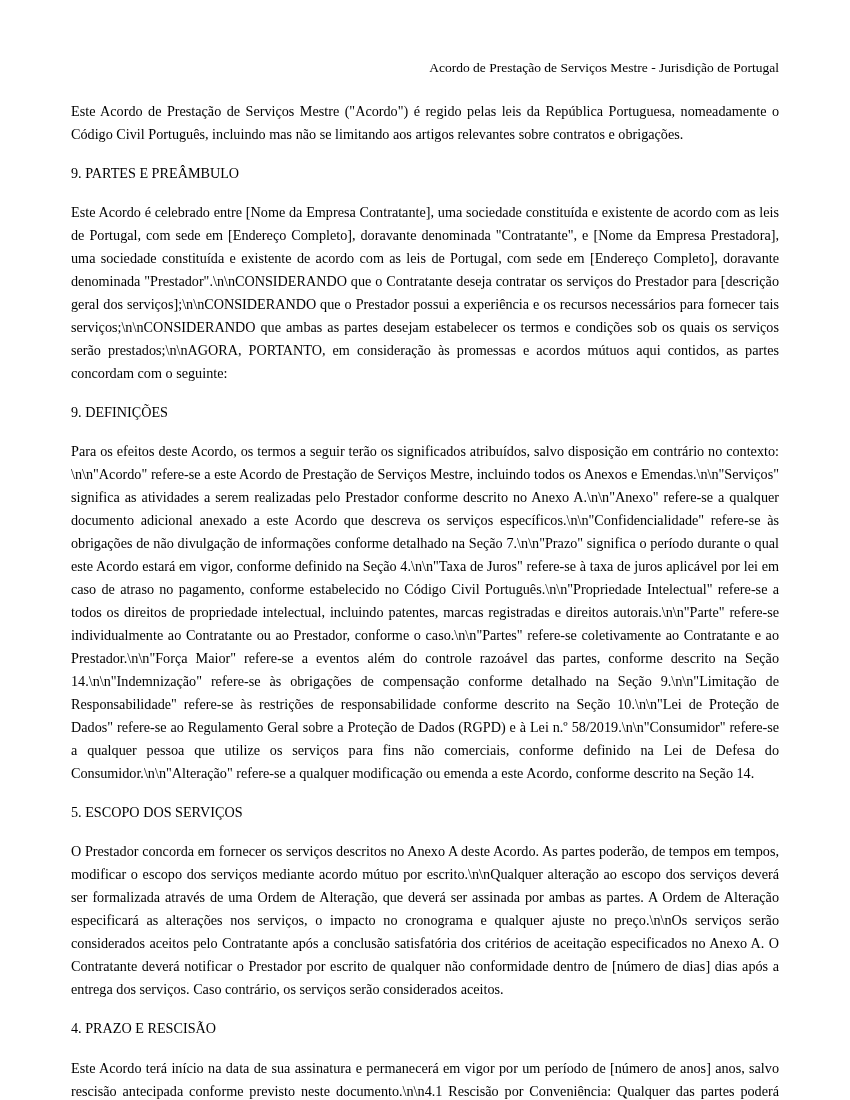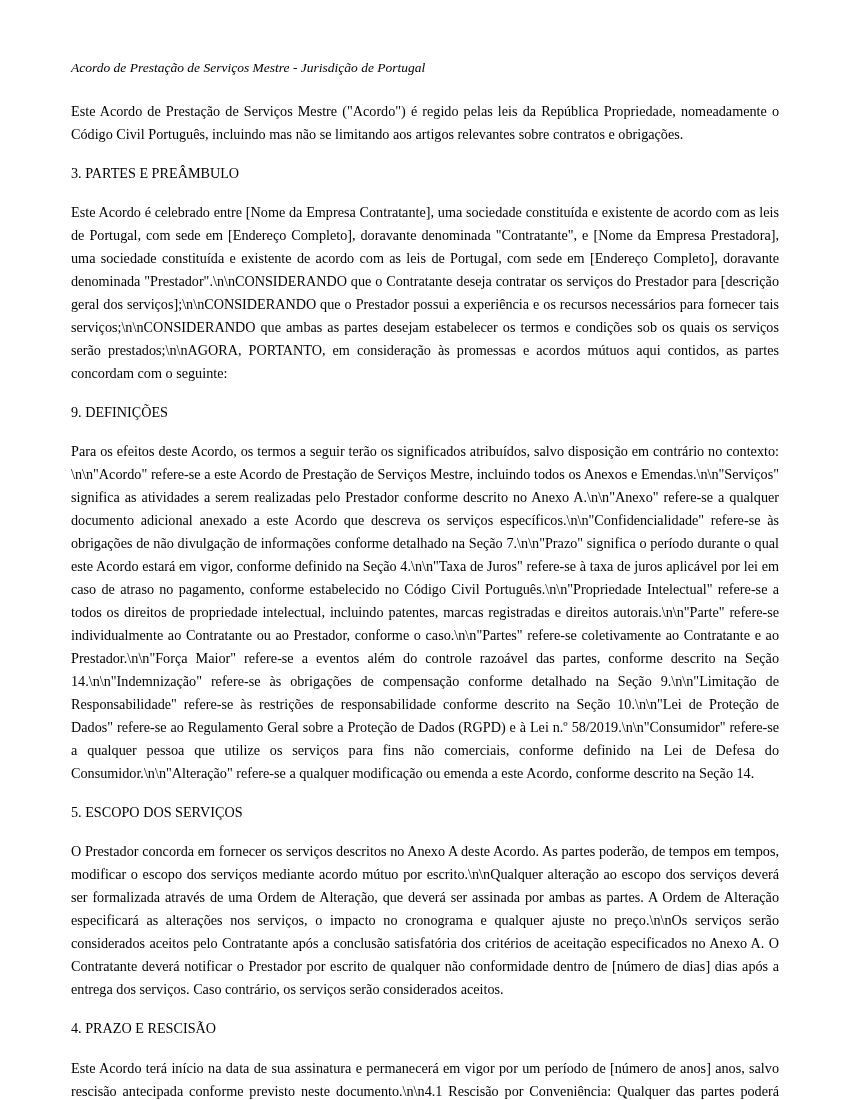--- a/index.html
+++ b/index.html
@@ -17,22 +17,21 @@
     width: 850px;
     min-height: 1100px;
     box-sizing: border-box;
     padding: 58px 71px 0 71px;
     background: #ffffff;
   }
   .doc-title {
     font-size: 13.5px;
     line-height: 1.45;
     margin: 0 0 22px 0;
-    text-align: left;
-    font-style: italic;
+    text-align: right;
   }
   .para {
     font-size: 14.2px;
     line-height: 1.62;
     margin: 0 0 17px 0;
     text-align: justify;
     text-justify: inter-word;
     hyphens: none;
   }
   .heading {
@@ -46,23 +45,23 @@
   }
   .block + .block { }
 </style>
 </head>
 <body>
 
 <div class="page">
 
   <div class="doc-title">Acordo de Prestação de Serviços Mestre - Jurisdição de Portugal</div>
 
-  <div class="block para">Este Acordo de Prestação de Serviços Mestre ("Acordo") é regido pelas leis da República Propriedade, nomeadamente o Código Civil Português, incluindo mas não se limitando aos artigos relevantes sobre contratos e obrigações.</div>
+  <div class="block para">Este Acordo de Prestação de Serviços Mestre ("Acordo") é regido pelas leis da República Portuguesa, nomeadamente o Código Civil Português, incluindo mas não se limitando aos artigos relevantes sobre contratos e obrigações.</div>
 
-  <div class="block heading">3. PARTES E PREÂMBULO</div>
+  <div class="block heading">9. PARTES E PREÂMBULO</div>
 
   <div class="block para">Este Acordo é celebrado entre [Nome da Empresa Contratante], uma sociedade constituída e existente de acordo com as leis de Portugal, com sede em [Endereço Completo], doravante denominada "Contratante", e [Nome da Empresa Prestadora], uma sociedade constituída e existente de acordo com as leis de Portugal, com sede em [Endereço Completo], doravante denominada "Prestador".\n\nCONSIDERANDO que o Contratante deseja contratar os serviços do Prestador para [descrição geral dos serviços];\n\nCONSIDERANDO que o Prestador possui a experiência e os recursos necessários para fornecer tais serviços;\n\nCONSIDERANDO que ambas as partes desejam estabelecer os termos e condições sob os quais os serviços serão prestados;\n\nAGORA, PORTANTO, em consideração às promessas e acordos mútuos aqui contidos, as partes concordam com o seguinte:</div>
 
   <div class="block heading">9. DEFINIÇÕES</div>
 
   <div class="block para">Para os efeitos deste Acordo, os termos a seguir terão os significados atribuídos, salvo disposição em contrário no contexto: \n\n"Acordo" refere-se a este Acordo de Prestação de Serviços Mestre, incluindo todos os Anexos e Emendas.\n\n"Serviços" significa as atividades a serem realizadas pelo Prestador conforme descrito no Anexo A.\n\n"Anexo" refere-se a qualquer documento adicional anexado a este Acordo que descreva os serviços específicos.\n\n"Confidencialidade" refere-se às obrigações de não divulgação de informações conforme detalhado na Seção 7.\n\n"Prazo" significa o período durante o qual este Acordo estará em vigor, conforme definido na Seção 4.\n\n"Taxa de Juros" refere-se à taxa de juros aplicável por lei em caso de atraso no pagamento, conforme estabelecido no Código Civil Português.\n\n"Propriedade Intelectual" refere-se a todos os direitos de propriedade intelectual, incluindo patentes, marcas registradas e direitos autorais.\n\n"Parte" refere-se individualmente ao Contratante ou ao Prestador, conforme o caso.\n\n"Partes" refere-se coletivamente ao Contratante e ao Prestador.\n\n"Força Maior" refere-se a eventos além do controle razoável das partes, conforme descrito na Seção 14.\n\n"Indemnização" refere-se às obrigações de compensação conforme detalhado na Seção 9.\n\n"Limitação de Responsabilidade" refere-se às restrições de responsabilidade conforme descrito na Seção 10.\n\n"Lei de Proteção de Dados" refere-se ao Regulamento Geral sobre a Proteção de Dados (RGPD) e à Lei n.º 58/2019.\n\n"Consumidor" refere-se a qualquer pessoa que utilize os serviços para fins não comerciais, conforme definido na Lei de Defesa do Consumidor.\n\n"Alteração" refere-se a qualquer modificação ou emenda a este Acordo, conforme descrito na Seção 14.</div>
 
   <div class="block heading">5. ESCOPO DOS SERVIÇOS</div>
 
   <div class="block para">O Prestador concorda em fornecer os serviços descritos no Anexo A deste Acordo. As partes poderão, de tempos em tempos, modificar o escopo dos serviços mediante acordo mútuo por escrito.\n\nQualquer alteração ao escopo dos serviços deverá ser formalizada através de uma Ordem de Alteração, que deverá ser assinada por ambas as partes. A Ordem de Alteração especificará as alterações nos serviços, o impacto no cronograma e qualquer ajuste no preço.\n\nOs serviços serão considerados aceitos pelo Contratante após a conclusão satisfatória dos critérios de aceitação especificados no Anexo A. O Contratante deverá notificar o Prestador por escrito de qualquer não conformidade dentro de [número de dias] dias após a entrega dos serviços. Caso contrário, os serviços serão considerados aceitos.</div>

